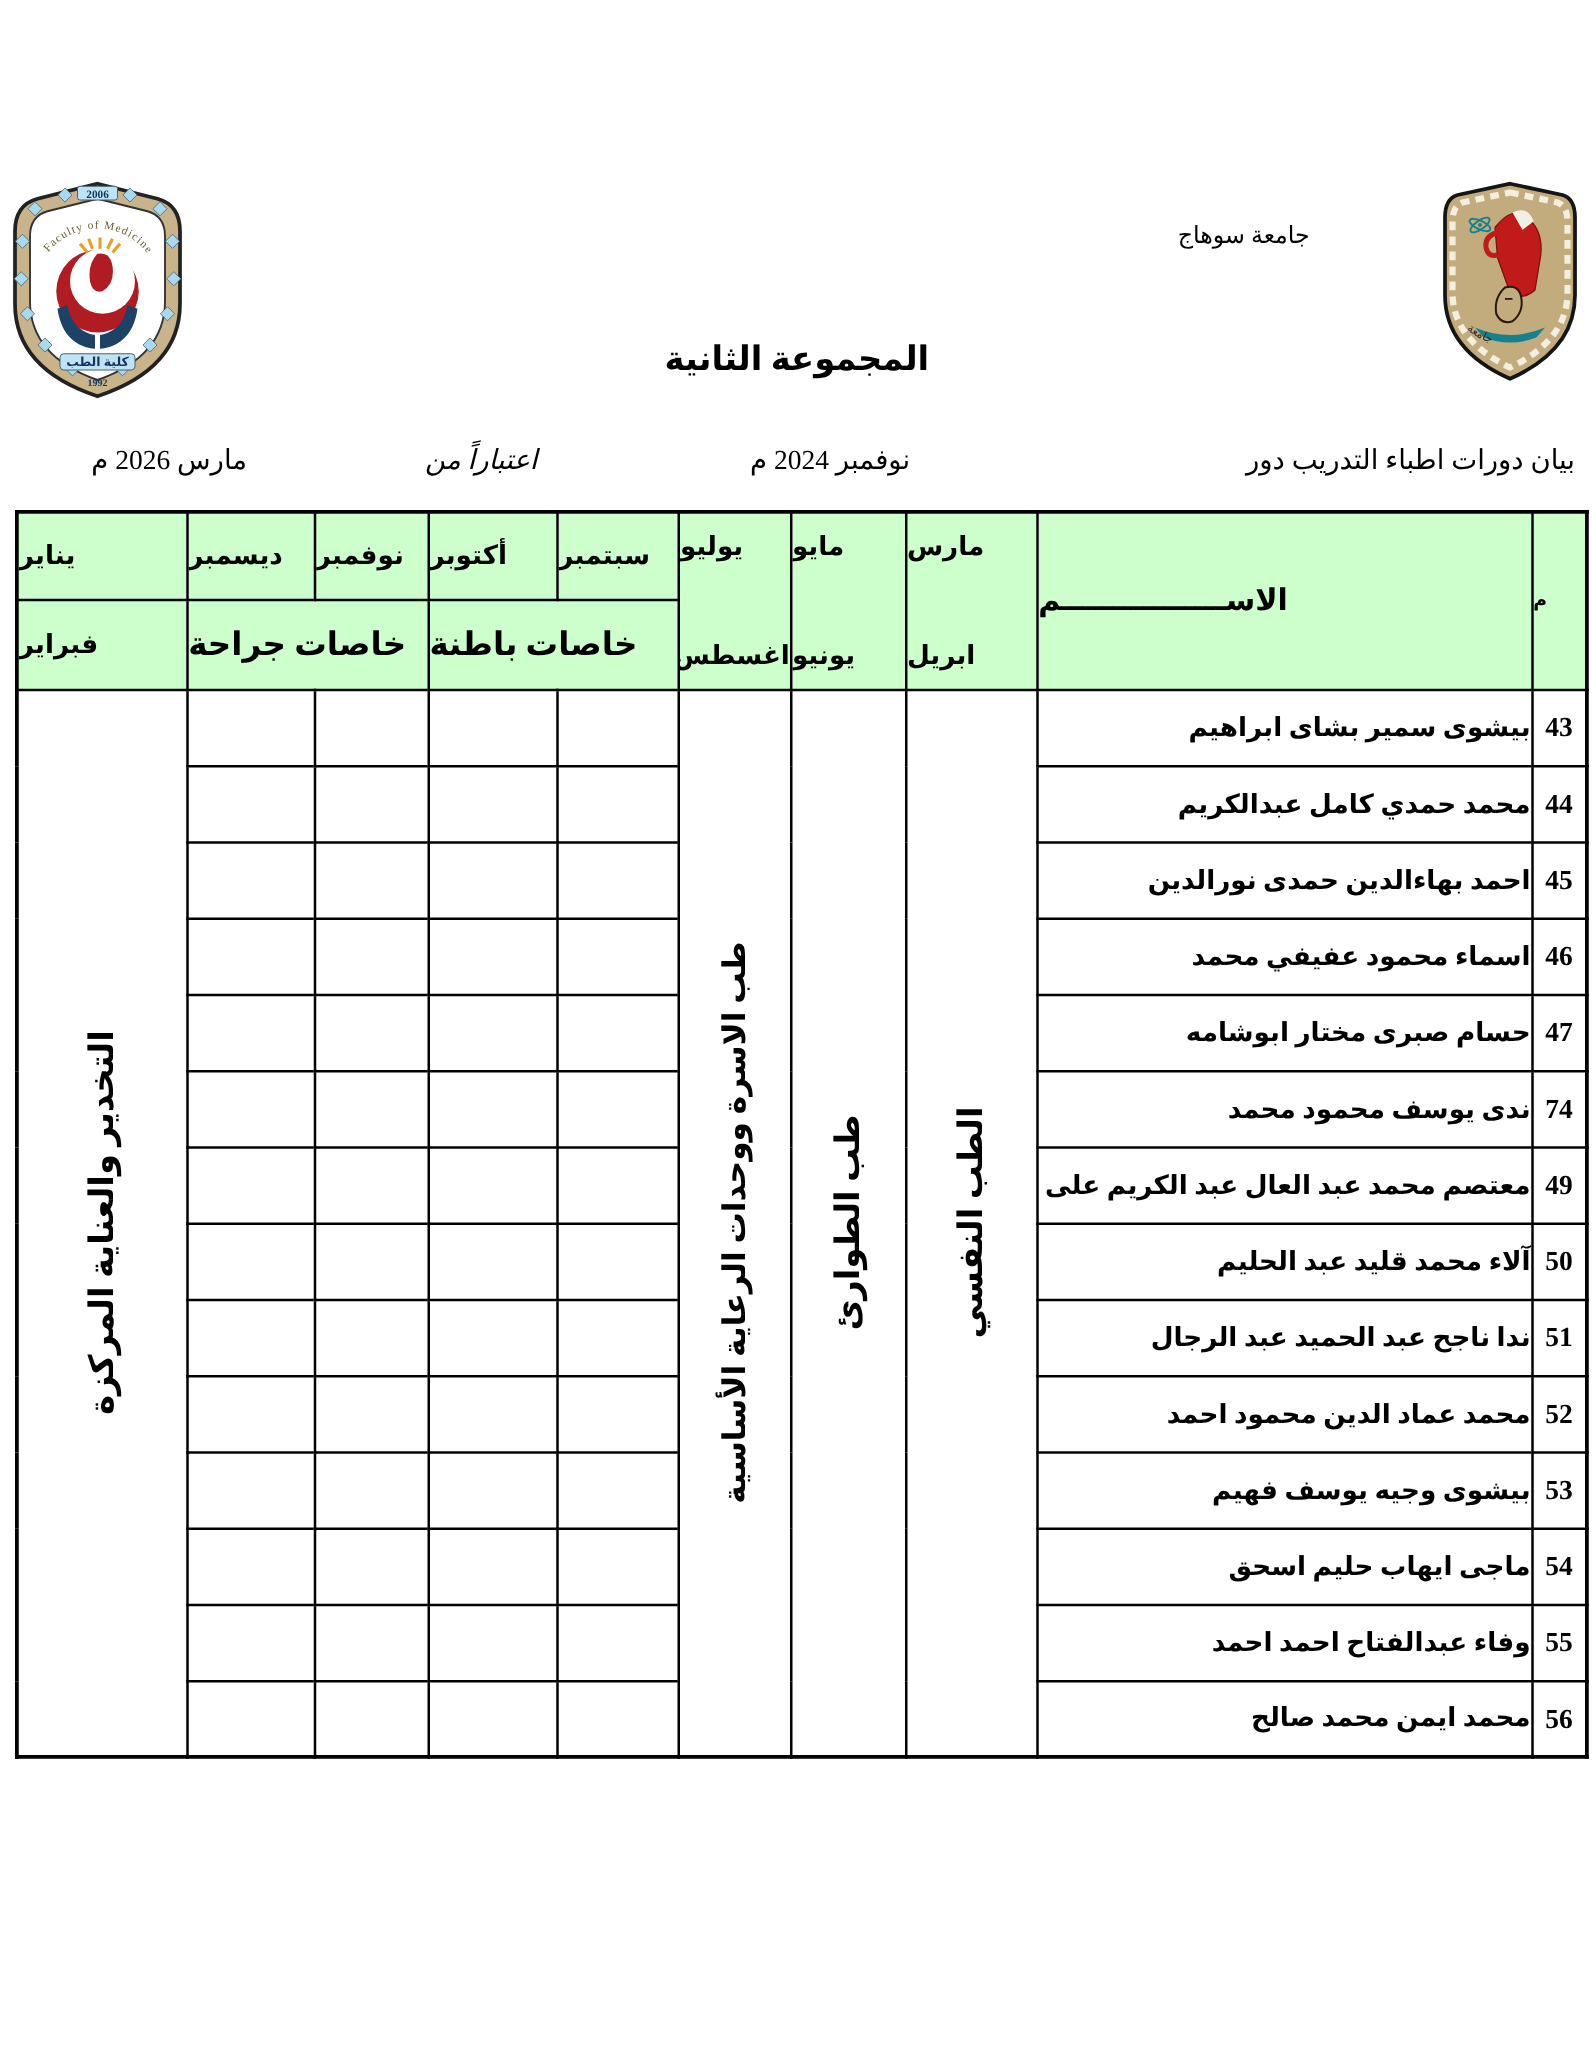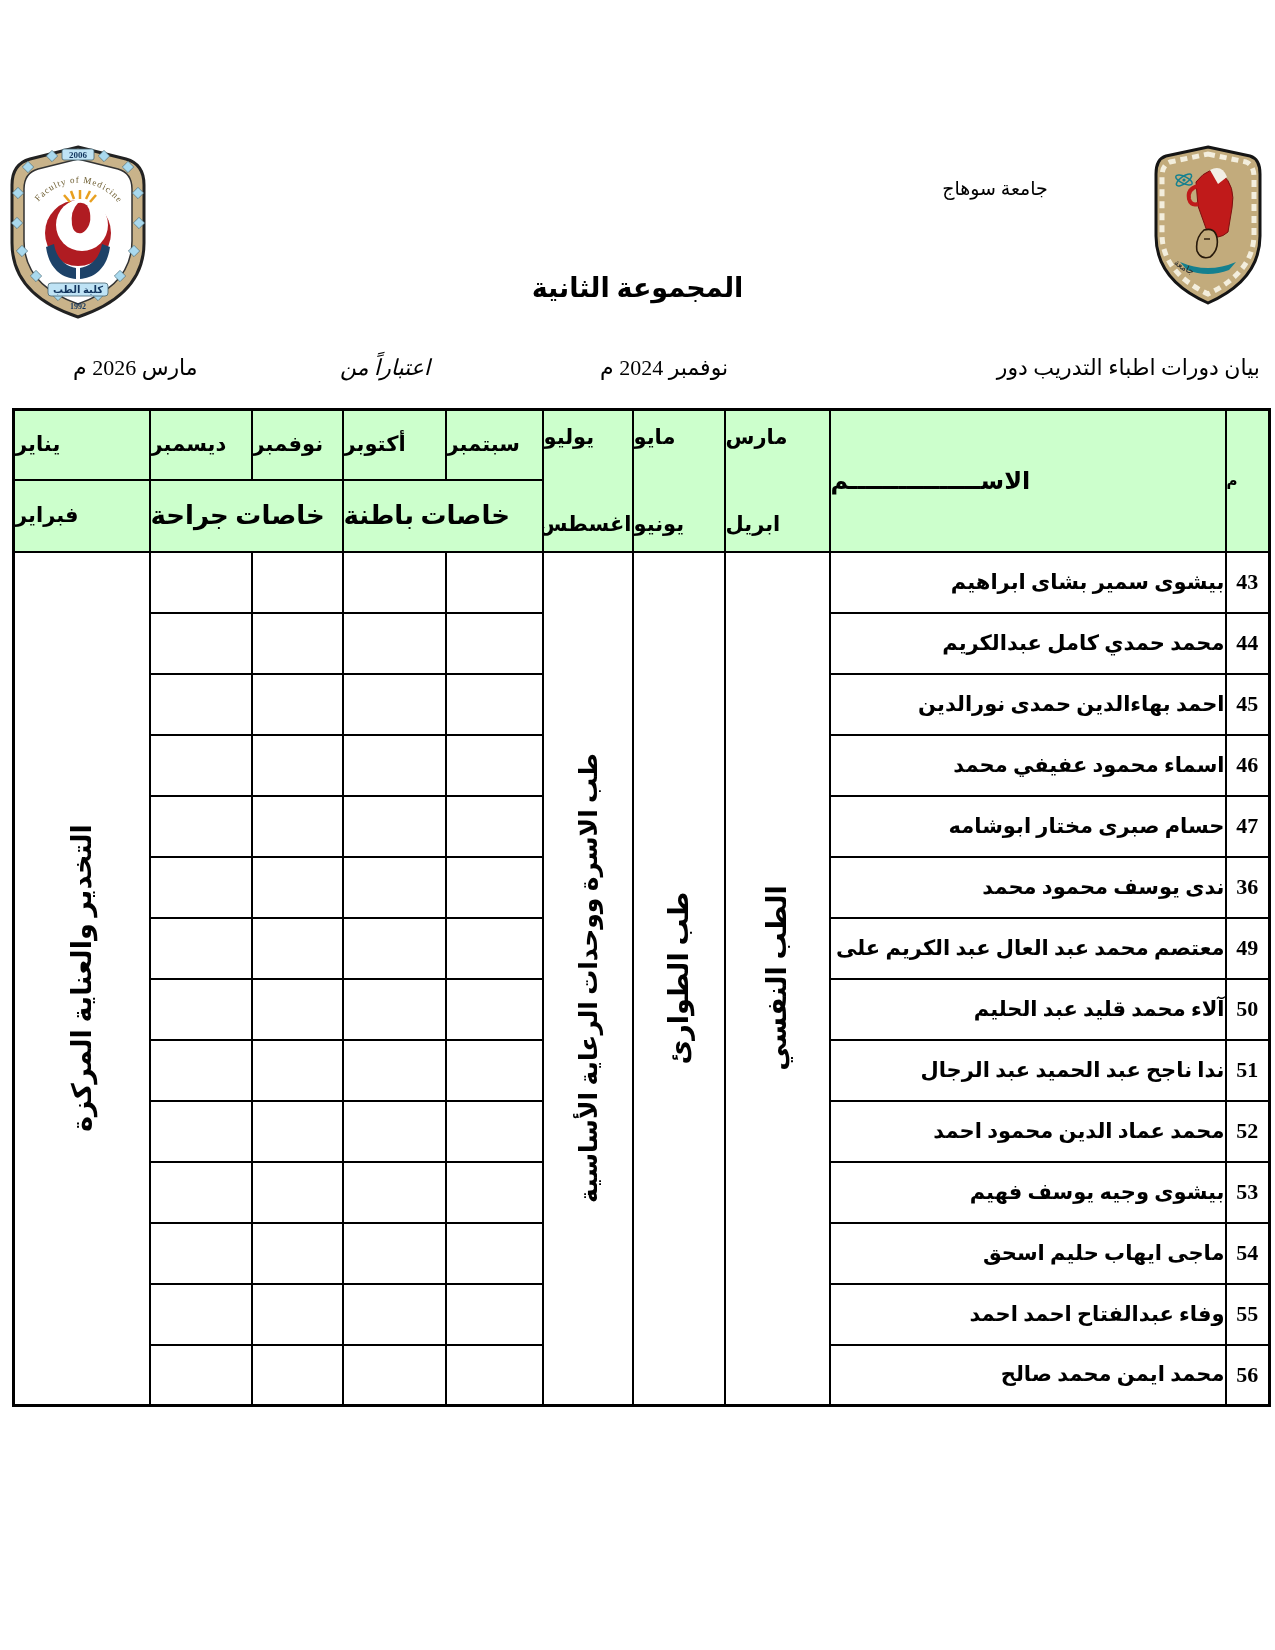--- a/index.html
+++ b/index.html
@@ -251,21 +251,21 @@
     </tr>
     <tr>
       <td class="num">47</td>
       <td class="name">حسام صبرى مختار ابوشامه</td>
       <td class="empty"></td>
       <td class="empty"></td>
       <td class="empty"></td>
       <td class="empty"></td>
     </tr>
     <tr>
-      <td class="num">36</td>
+      <td class="num">74</td>
       <td class="name">ندى يوسف محمود محمد</td>
       <td class="empty"></td>
       <td class="empty"></td>
       <td class="empty"></td>
       <td class="empty"></td>
     </tr>
     <tr>
       <td class="num">49</td>
       <td class="name">معتصم محمد عبد العال عبد الكريم على</td>
       <td class="empty"></td>

